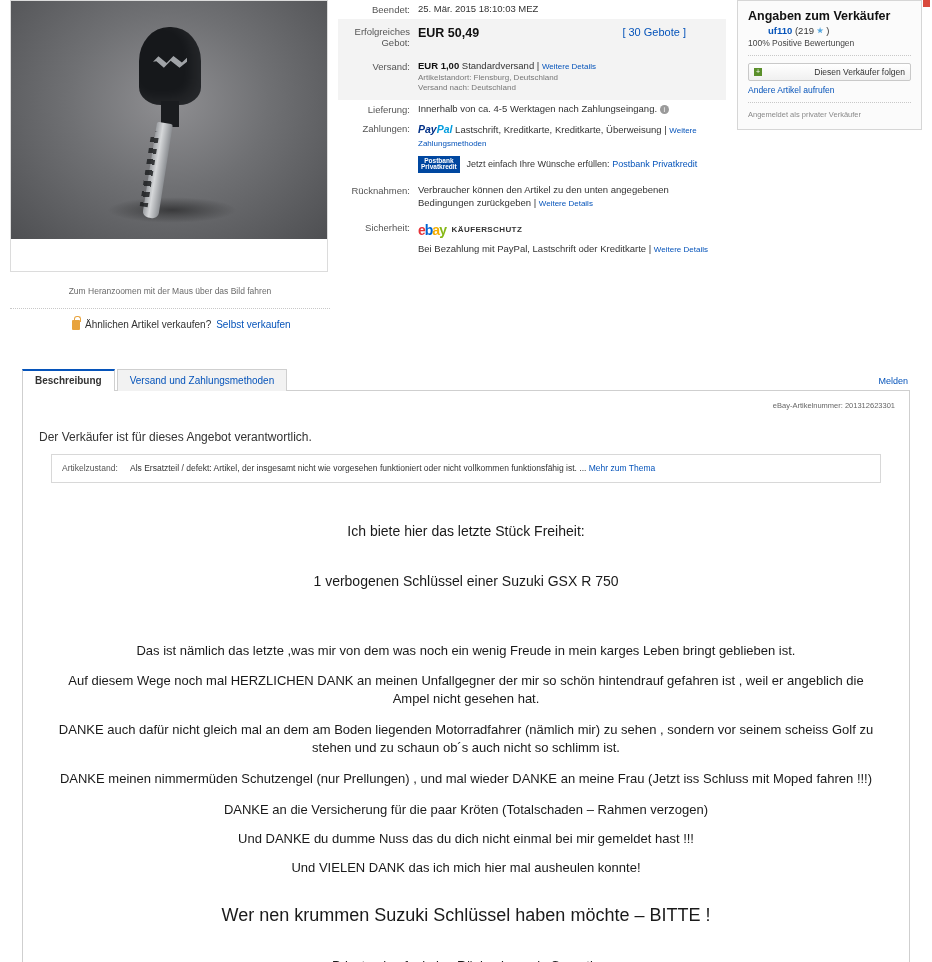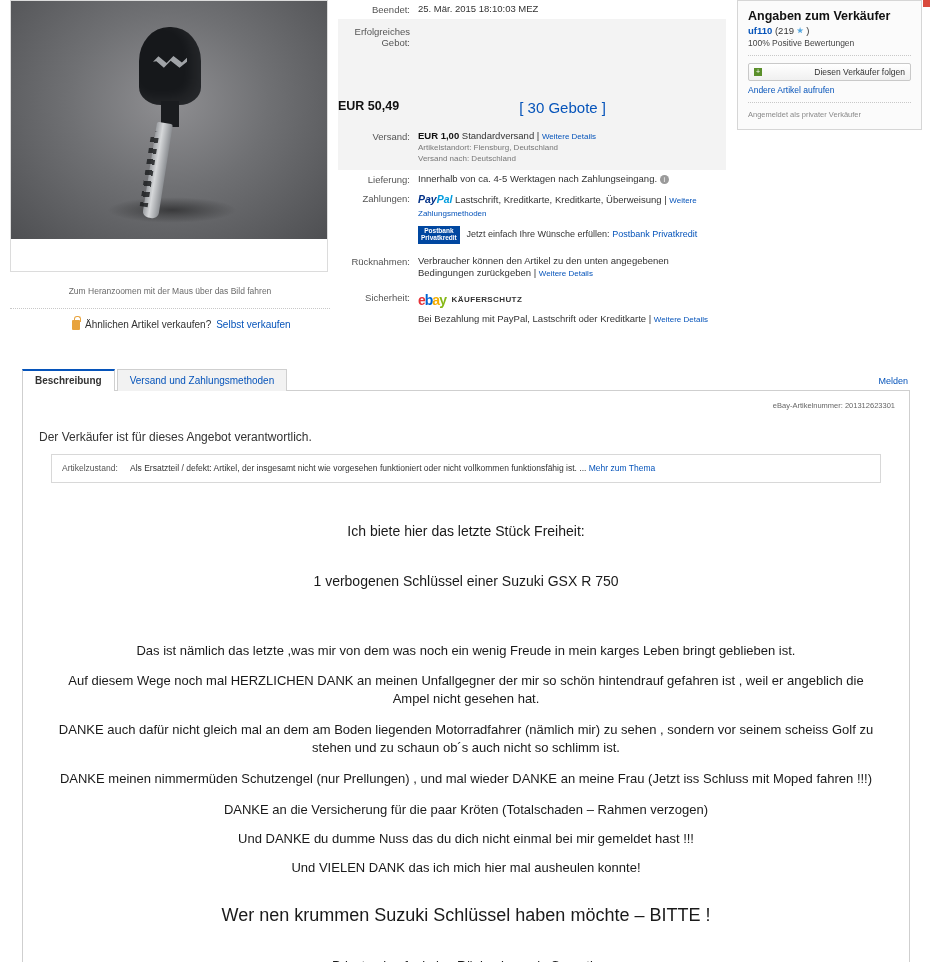--- a/index.html
+++ b/index.html
@@ -183,22 +183,22 @@
     line-height: 1.35;
   }
   .dval b { color: #111; }
   .big-price {
     font-size: 12.5px;
     font-weight: bold;
     color: #111;
   }
   .bids-link {
     float: right;
-    margin-right: 120px;
-    font-size: 15px;
+    margin-right: 40px;
+    font-size: 11px;
   }
   .muted-small { color: #777; font-size: 8px; display: block; }
   .tiny-link { color: #0654ba; font-size: 8px; text-decoration: none; }
   .paypal {
     font-weight: bold;
     font-style: italic;
     color: #003087;
     font-size: 10.5px;
   }
   .paypal span { color: #009cde; }
@@ -442,21 +442,21 @@
       </div>
     </div>
 
     <div class="details">
 
       <div class="drow">
         <div class="dlabel">Beendet:</div>
         <div class="dval">25. Mär. 2015  18:10:03 MEZ</div>
       </div>
 
-      <div class="drow shaded" style="padding:6px 0;flex-direction:column;">
+      <div class="drow shaded" style="padding:6px 0;">
         <div class="dlabel">Erfolgreiches Gebot:</div>
         <div class="dval">
           <span class="big-price">EUR 50,49</span>
           <a class="blue-link bids-link">[ 30 Gebote ]</a>
         </div>
       </div>
 
       <div class="drow shaded" style="padding:6px 0;">
         <div class="dlabel">Versand:</div>
         <div class="dval">
@@ -508,21 +508,21 @@
             <a class="tiny-link">Weitere Details</a>
           </div>
         </div>
       </div>
 
     </div>
 
     <div class="seller-box">
       <div class="seller-title">Angaben zum Verkäufer</div>
       <div class="seller-id">
-        <a class="blue-link" style="font-weight:bold;">uf110</a>
+        <a class="blue-link" style="font-weight:bold;margin-left:20px;">uf110</a>
         <span class="score">(219</span>
         <span class="star"></span>
         <span class="score">)</span>
       </div>
       <div class="seller-pos">100% Positive Bewertungen</div>
       <div class="seller-dotted"></div>
       <div class="follow-btn">
         <span class="plus-box">+</span>
         <span>Diesen Verkäufer folgen</span>
       </div>

